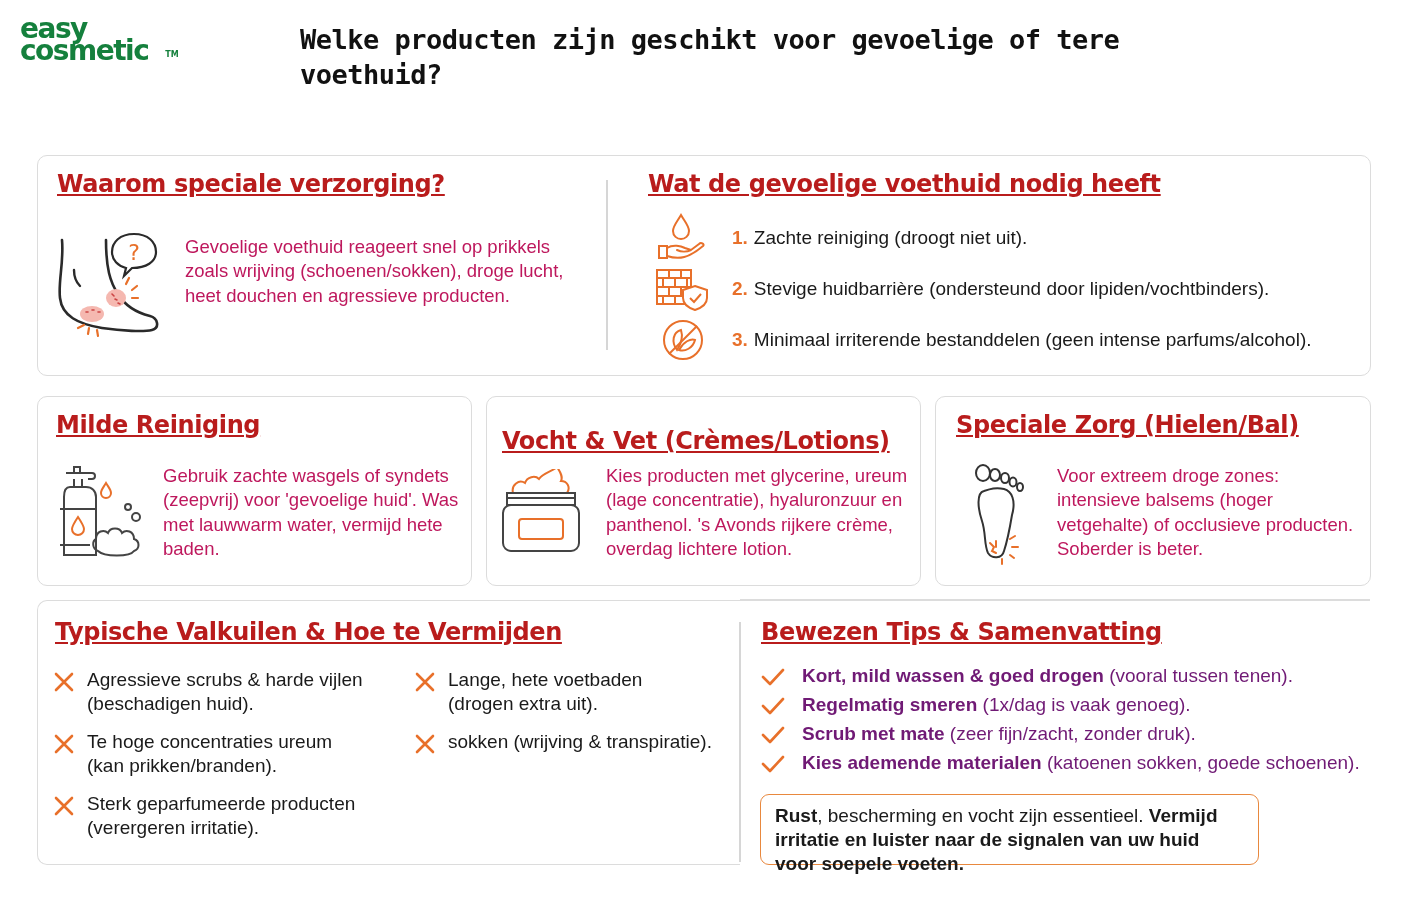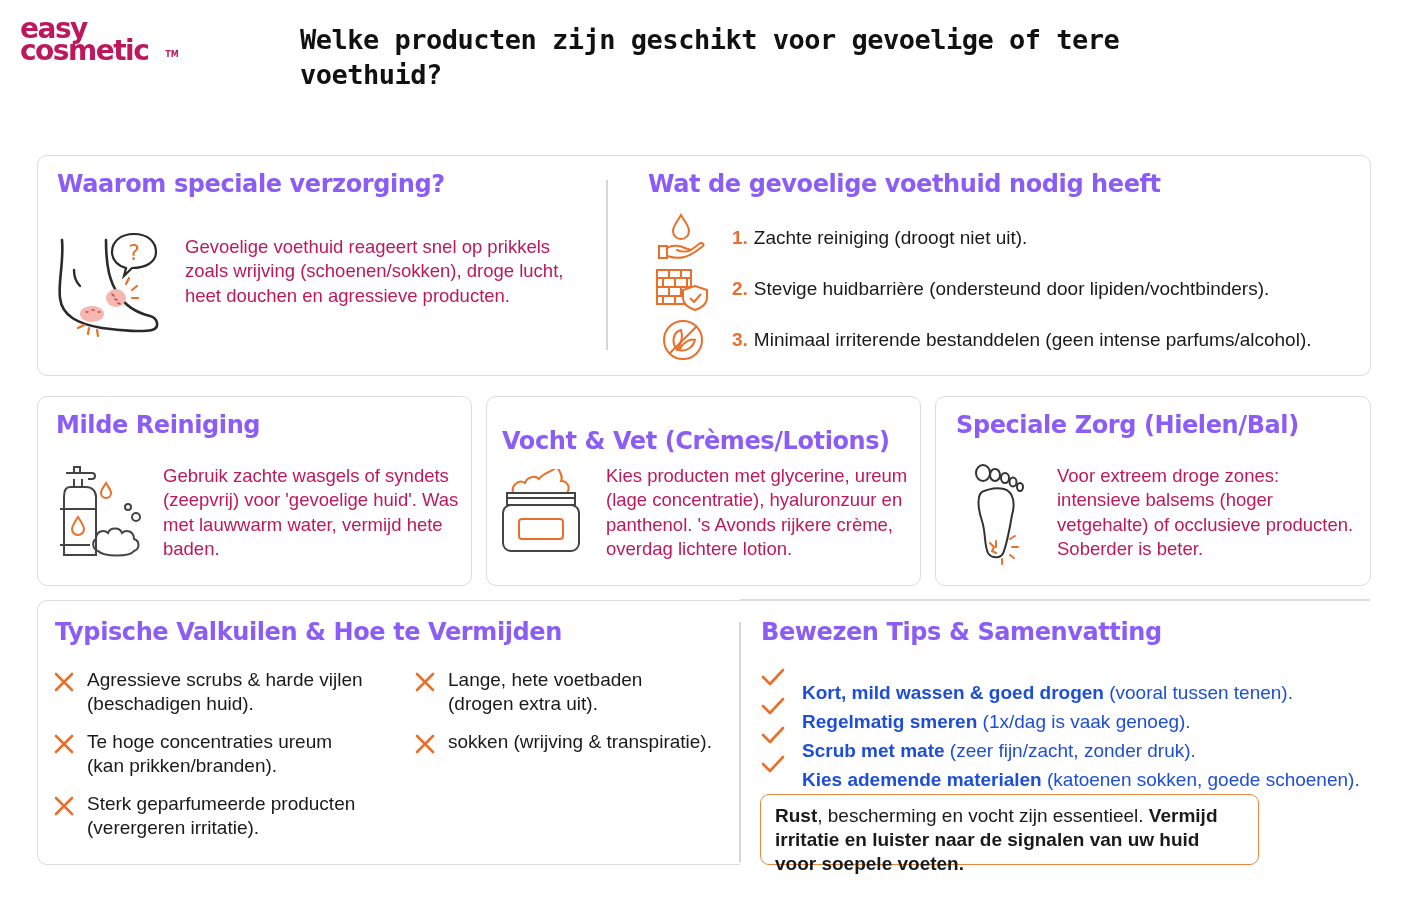--- a/index.html
+++ b/index.html
@@ -1,27 +1,27 @@
 <!DOCTYPE html>
 <html><head>
 <meta charset="utf-8">
 <style>
   * { box-sizing: border-box; margin: 0; padding: 0; }
   html, body { width: 1408px; height: 900px; background: #ffffff; overflow: hidden; }
   body { position: relative; font-family: "DejaVu Sans", sans-serif; color: #141414; }
 
-  .logo { position: absolute; left: 20px; top: 18px; line-height: 22px; font-family: "DejaVu Sans", sans-serif; font-weight: 900; letter-spacing: -1.5px; color: #be185d; }
+  .logo { position: absolute; left: 20px; top: 18px; line-height: 22px; font-family: "DejaVu Sans", sans-serif; font-weight: 900; letter-spacing: -1.5px; color: #15803d; }
   .logo .l1 { font-size: 28px; display:block; }
   .logo .l2 { font-size: 28px; display:block; }
   .logo .tm { font-size: 8px; letter-spacing: 0; vertical-align: top; position: relative; top: 4px; margin-left: 17px; }
 
   .page-title { position: absolute; left: 300px; top: 22px; width: 820px; font-family: "DejaVu Sans Mono", monospace; font-weight: bold; font-size: 27px; line-height: 35px; color: #111; letter-spacing: -0.5px; }
 
   .card { position: absolute; border: 1.5px solid #dcdcdc; border-radius: 10px; background: #fff; }
-  .card-title { position: absolute; font-family: "DejaVu Sans", sans-serif; font-weight: bold; font-size: 24px; color: #8b5cf6; letter-spacing: -0.4px; white-space: nowrap; }
+  .card-title { position: absolute; font-family: "DejaVu Sans", sans-serif; font-weight: bold; font-size: 24px; color: #b91c1c; letter-spacing: -0.4px; white-space: nowrap; text-decoration: underline; }
   .body-text { position: absolute; font-family: "Liberation Sans", sans-serif; font-size: 18.5px; line-height: 24.3px; color: #be185d; }
   .icon { position: absolute; }
 
   
   #top-card { left: 37px; top: 155px; width: 1334px; height: 221px; }
   .vdiv { position: absolute; left: 568px; top: 24px; width: 2px; height: 170px; background: #d6d6d6; }
   .needs-row { position: absolute; left: 695px; font-family: "Liberation Sans", sans-serif; font-size: 19px; color: #1a1a1a; white-space: nowrap; }
   .needs-row .num { color: #e8702a; font-weight: bold; margin-right: 6px; }
 
   
@@ -30,21 +30,21 @@
   #card-vocht { left: 486px; width: 435px; }
   #card-zorg { left: 935px; width: 436px; }
 
   
   #bottom-left { left: 37px; top: 600px; width: 703px; height: 265px; border-radius: 10px 0 0 10px; border-right: none; }
   .bottom-topline { position: absolute; left: 740px; top: 599px; width: 630px; height: 2px; background: #dcdcdc; }
   .bottom-vdiv { position: absolute; left: 739px; top: 622px; width: 2px; height: 240px; background: #d6d6d6; }
 
   .pit { position: absolute; font-family: "Liberation Sans", sans-serif; font-size: 19px; line-height: 24px; color: #1a1a1a; }
   .xmark { position: absolute; width: 22px; height: 22px; }
-  .tip { position: absolute; left: 762px; font-family: "Liberation Sans", sans-serif; font-size: 19px; color: #1d4ed8; white-space: nowrap; margin-top: 17px; }
+  .tip { position: absolute; left: 762px; font-family: "Liberation Sans", sans-serif; font-size: 19px; color: #701a75; white-space: nowrap; }
   .tip b { font-weight: bold; }
   .check { position: absolute; width: 24px; height: 20px; }
 
   .summary { position: absolute; left: 760px; top: 794px; width: 499px; height: 71px; border: 1.8px solid #e8883e; border-radius: 9px; padding: 9px 14px; font-family: "Liberation Sans", sans-serif; font-size: 19px; line-height: 24px; color: #1a1a1a; }
   .summary b { font-weight: bold; }
 </style>
 </head>
 <body>
 
 <div class="logo">

